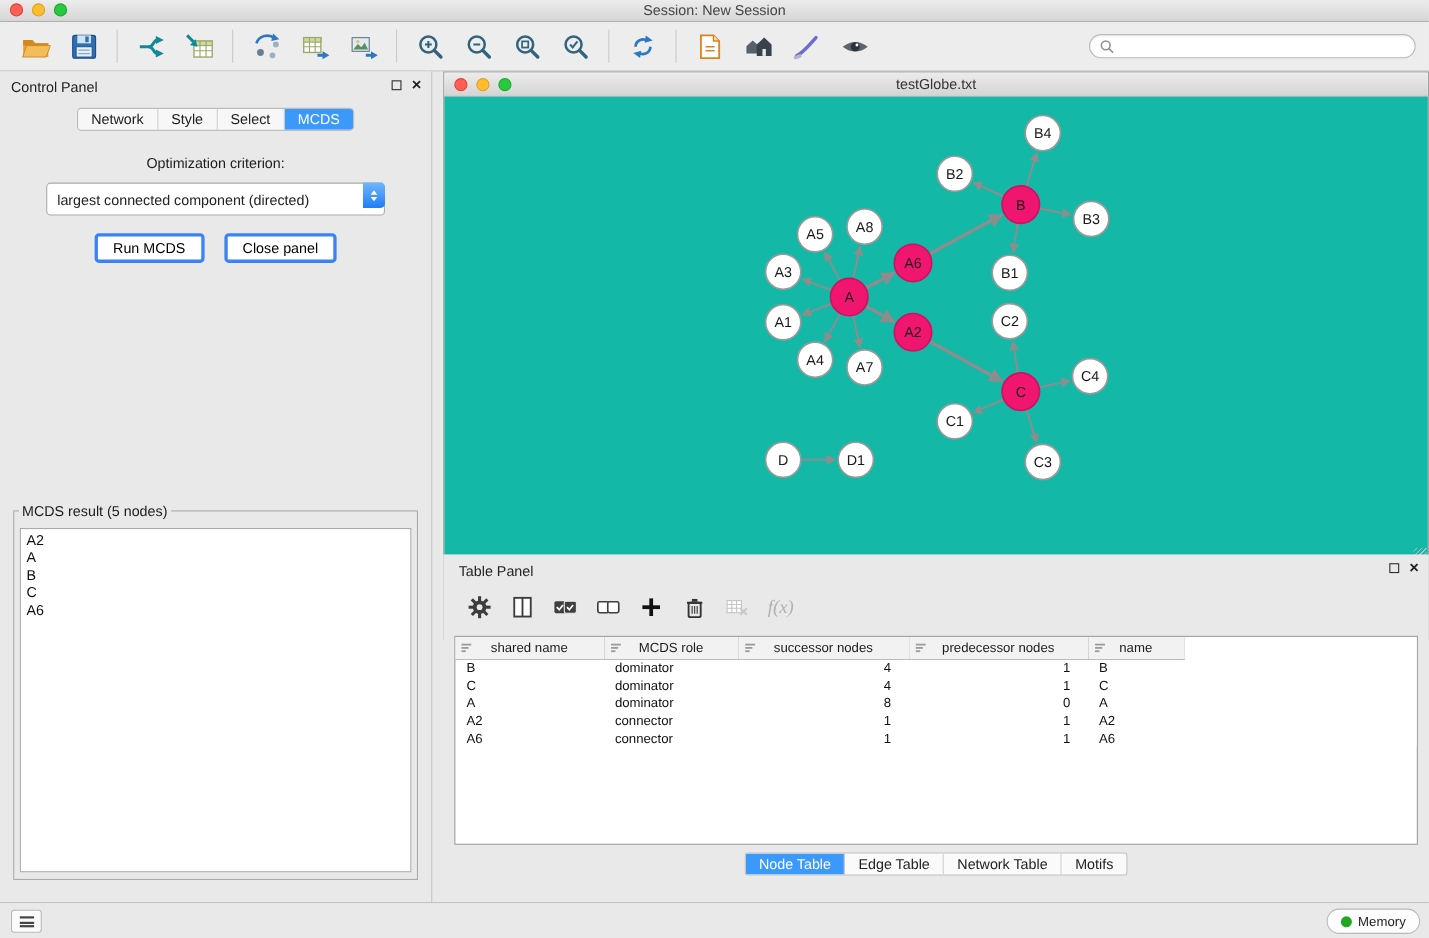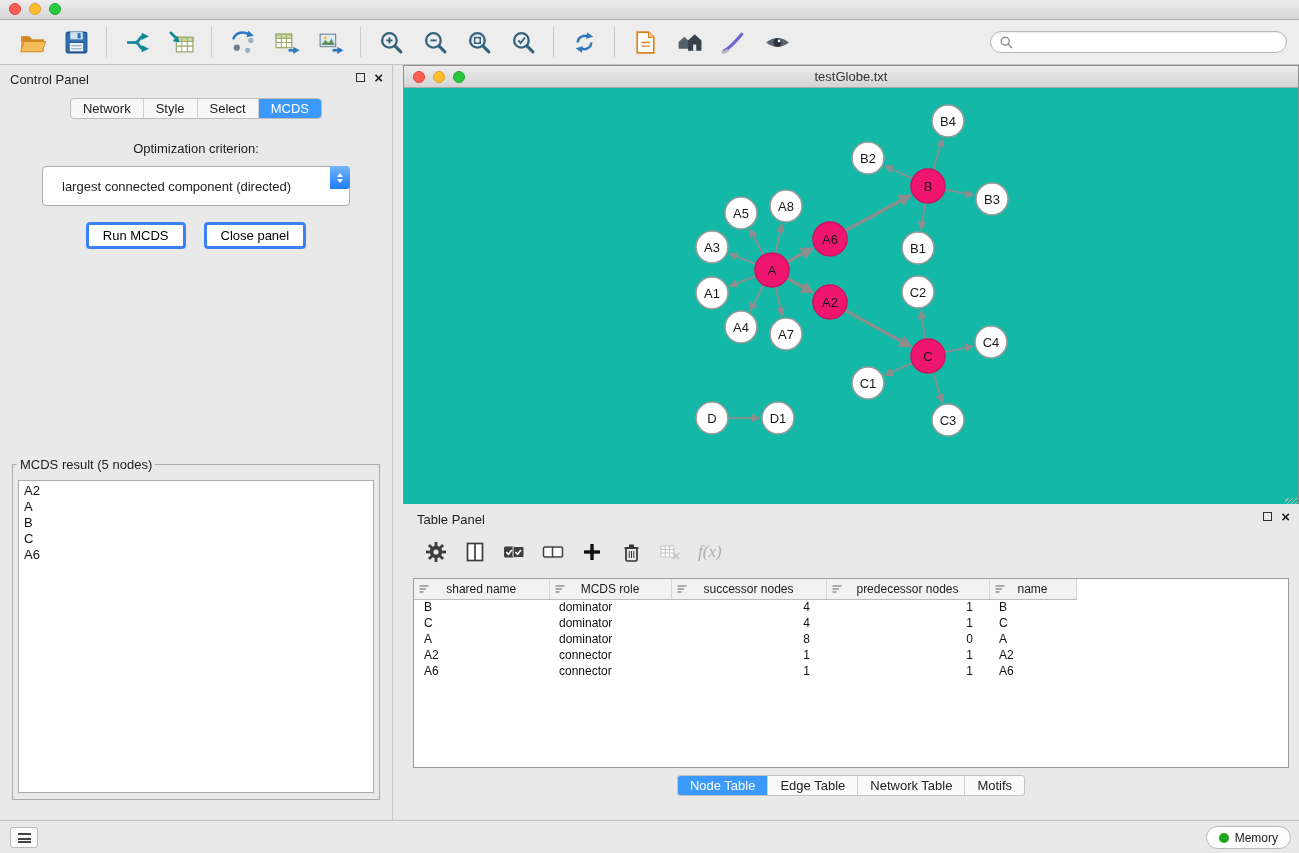--- a/index.html
+++ b/index.html
@@ -39,22 +39,22 @@
   .cp-header{position:relative;height:28px;padding:7px 10px 0;}
   .panel-btns{position:absolute;right:9px;top:7px;display:flex;gap:9px;align-items:center;}
   .float-icon{width:9px;height:9px;border:1.5px solid #2e2e2e;display:inline-block;cursor:pointer;}
   .close-x{font-size:15px;font-weight:bold;color:#1d1d1d;line-height:11px;cursor:pointer;}
   .cp-tabs{display:flex;justify-content:center;margin-top:5px;}
   .seg{display:flex;border:1px solid #bdbdbd;border-radius:4px;background:#f7f7f7;overflow:hidden;}
   .seg-tab{padding:2px 12px;font-size:13px;color:#222;border-right:1px solid #cfcfcf;cursor:pointer;}
   .seg-tab:last-child{border-right:none;}
   .seg-tab.active{background:#3b99fc;color:#fff;}
   .opt-label{text-align:center;margin-top:22px;font-size:13px;color:#1c1c1c;}
-  .dropdown{margin:10px auto 0;width:308px;height:40px;border:1px solid #ababab;border-radius:4px;
-            background:#fff;position:relative;display:flex;align-items:center;padding-left:19px;
+  .dropdown{margin:10px auto 0;width:308px;height:30px;border:1px solid #ababab;border-radius:4px;
+            background:#fff;position:relative;display:flex;align-items:center;padding-left:9px;
             font-size:13px;cursor:pointer;}
   .dd-btn{position:absolute;right:-1px;top:-1px;width:20px;height:23px;
           background:linear-gradient(#72b6fc,#1e7ef7);border-radius:0 4px 4px 0;
           display:flex;flex-direction:column;align-items:center;justify-content:center;gap:2px;}
   .dd-arrow{width:0;height:0;border-left:3.5px solid transparent;border-right:3.5px solid transparent;}
   .dd-arrow.up{border-bottom:4px solid #fff;}
   .dd-arrow.down{border-top:4px solid #fff;}
   .cp-buttons{display:flex;justify-content:center;gap:18px;margin-top:16px;}
   .macbtn{background:#fff;border:3px solid #3b82f6;border-radius:4px;padding:3px 14px;
           font-size:13px;color:#000000;cursor:pointer;}
@@ -115,20 +115,21 @@
 </style>
 </head>
 <body>
 
 <div class="titlebar">
   <div class="traffic">
     <span class="light red"></span>
     <span class="light yellow"></span>
     <span class="light green"></span>
   </div>
+  <div class="wtitle">Session: New Session</div>
 </div>
 
 <div class="toolbar">
   <button class="tbtn">
     <svg class="icon26" viewBox="0 0 26 26">
       <path d="M2 7 h8 l2.5 3 H24 v12 H2 z" fill="#e9a13b"></path>
       <path d="M2 7 h8 l2.5 3 H24 v2 H2 z" fill="#d18a22"></path>
       <path d="M5 12 h21 l-4 10 H1.5 z" fill="#f5bc5a" stroke="#c9871f" stroke-width="0.8"></path>
     </svg>
   </button>

